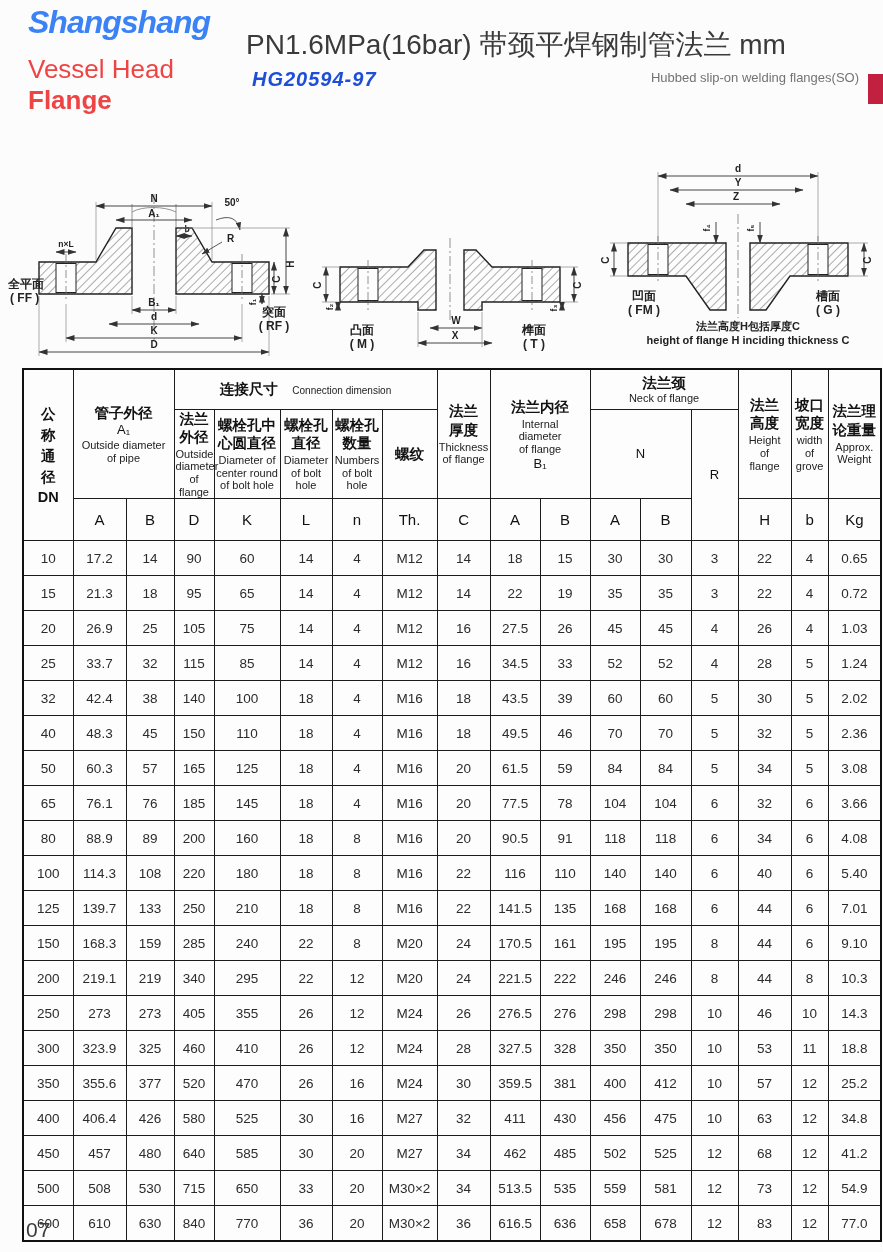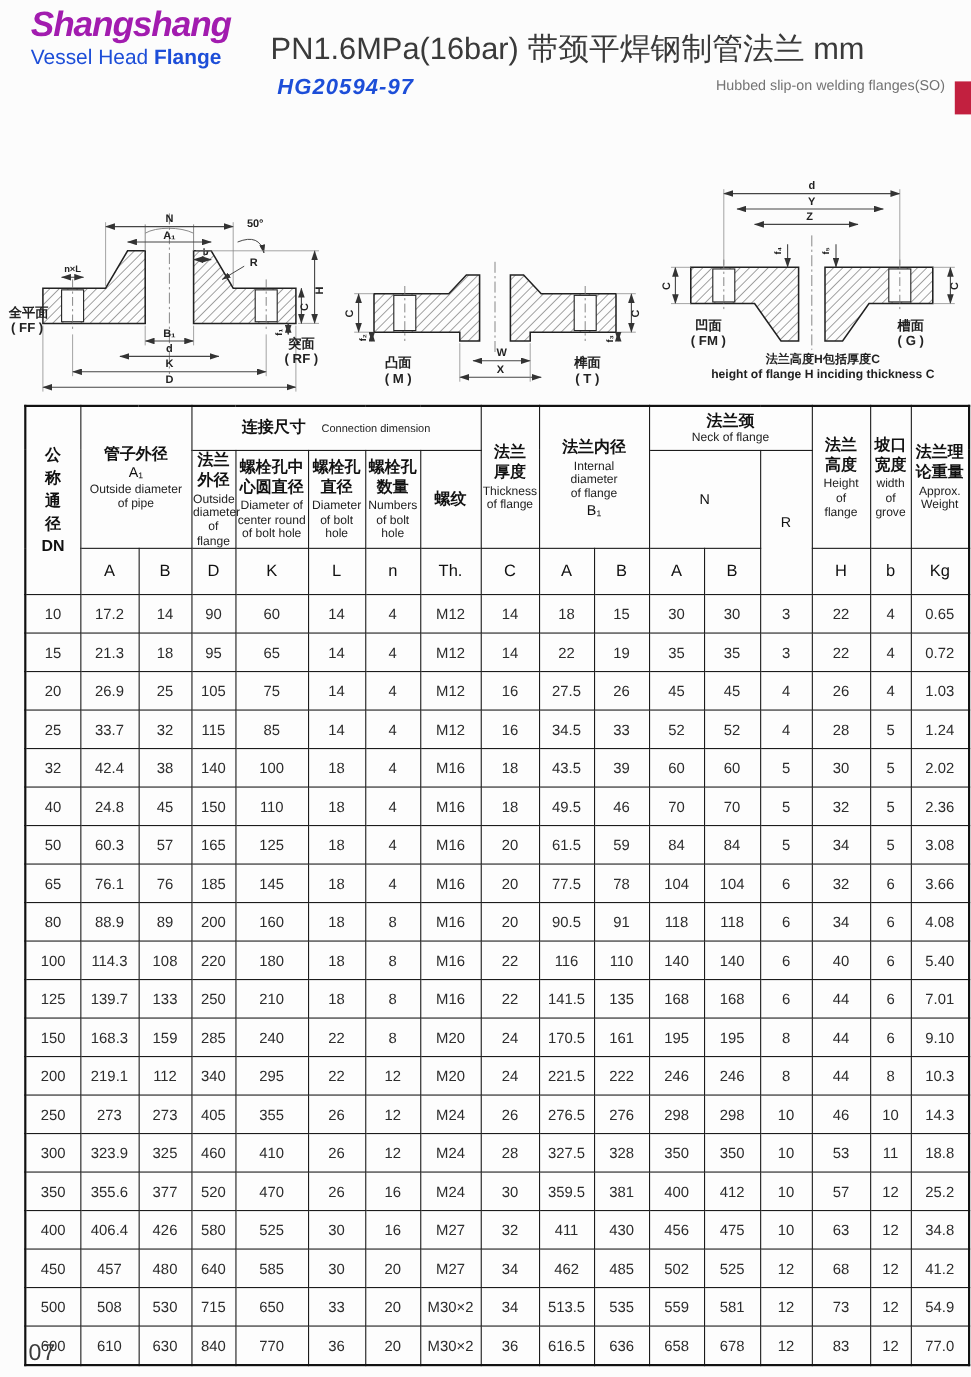--- a/index.html
+++ b/index.html
@@ -7,24 +7,24 @@
   body {
     position:relative;
     background:#fcfcfc;
     font-family:"Liberation Sans", sans-serif;
     color:#2b2b2b;
     overflow:hidden;
   }
   
   .logo { position:absolute; left:28px; top:6px; width:210px; }
   .logo-main {
-    color:#a21caf; font-size:32px; font-weight:bold; font-style:italic;
+    color:#3b82f6; font-size:32px; font-weight:bold; font-style:italic;
     letter-spacing:-1px; line-height:1.05;
   }
-  .logo-tag { color:#1d4ed8; font-size:19px; letter-spacing:0; margin-top:2px; }
+  .logo-tag { color:#ef4444; font-size:26px; letter-spacing:0; margin-top:14px; }
   .logo-tag .bold { font-weight:bold; }
   .title {
     position:absolute; left:246px; top:26px; width:620px;
     font-size:28px; color:#3a3a3a; letter-spacing:0;
     white-space:nowrap;
   }
   .standard {
     position:absolute; left:252px; top:68px;
     font-size:20px; font-weight:bold; font-style:italic; color:#1d4ed8;
     letter-spacing:1px;
@@ -486,21 +486,21 @@
         <td>39</td>
         <td>60</td>
         <td>60</td>
         <td>5</td>
         <td>30</td>
         <td>5</td>
         <td>2.02</td>
       </tr>
       <tr>
         <td>40</td>
-        <td>24.8</td>
+        <td>48.3</td>
         <td>45</td>
         <td>150</td>
         <td>110</td>
         <td>18</td>
         <td>4</td>
         <td>M16</td>
         <td>18</td>
         <td>49.5</td>
         <td>46</td>
         <td>70</td>
@@ -620,21 +620,21 @@
         <td>195</td>
         <td>195</td>
         <td>8</td>
         <td>44</td>
         <td>6</td>
         <td>9.10</td>
       </tr>
       <tr>
         <td>200</td>
         <td>219.1</td>
-        <td>112</td>
+        <td>219</td>
         <td>340</td>
         <td>295</td>
         <td>22</td>
         <td>12</td>
         <td>M20</td>
         <td>24</td>
         <td>221.5</td>
         <td>222</td>
         <td>246</td>
         <td>246</td>

